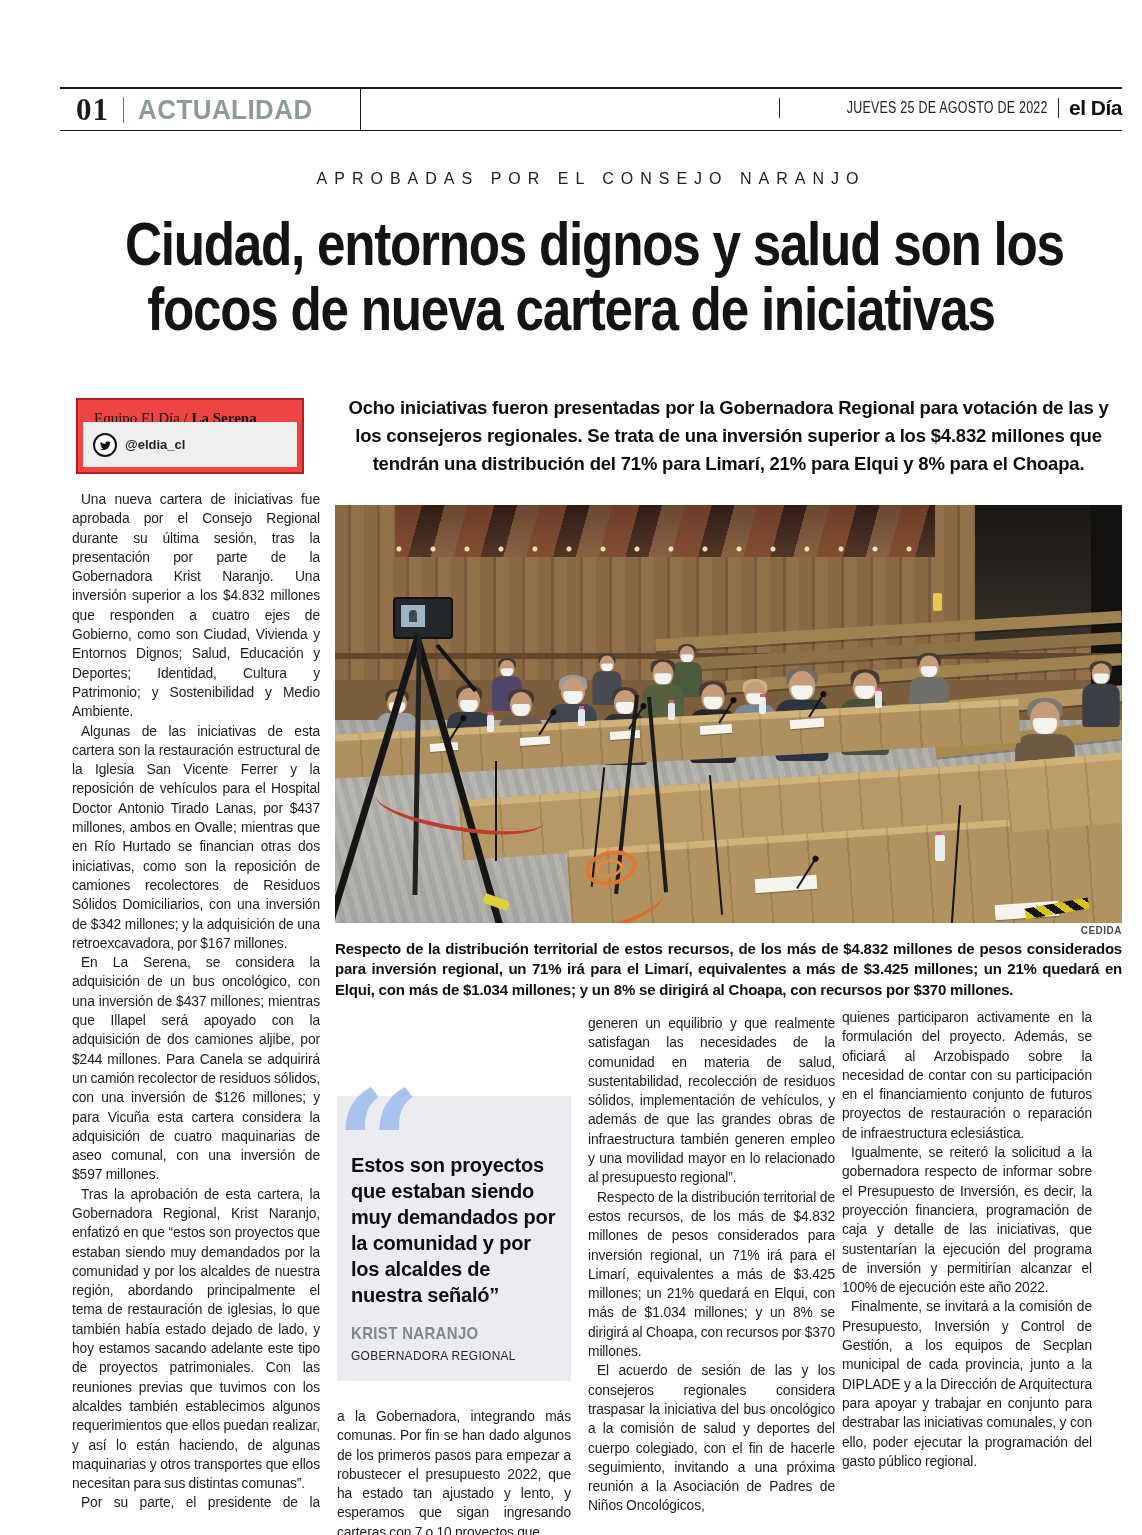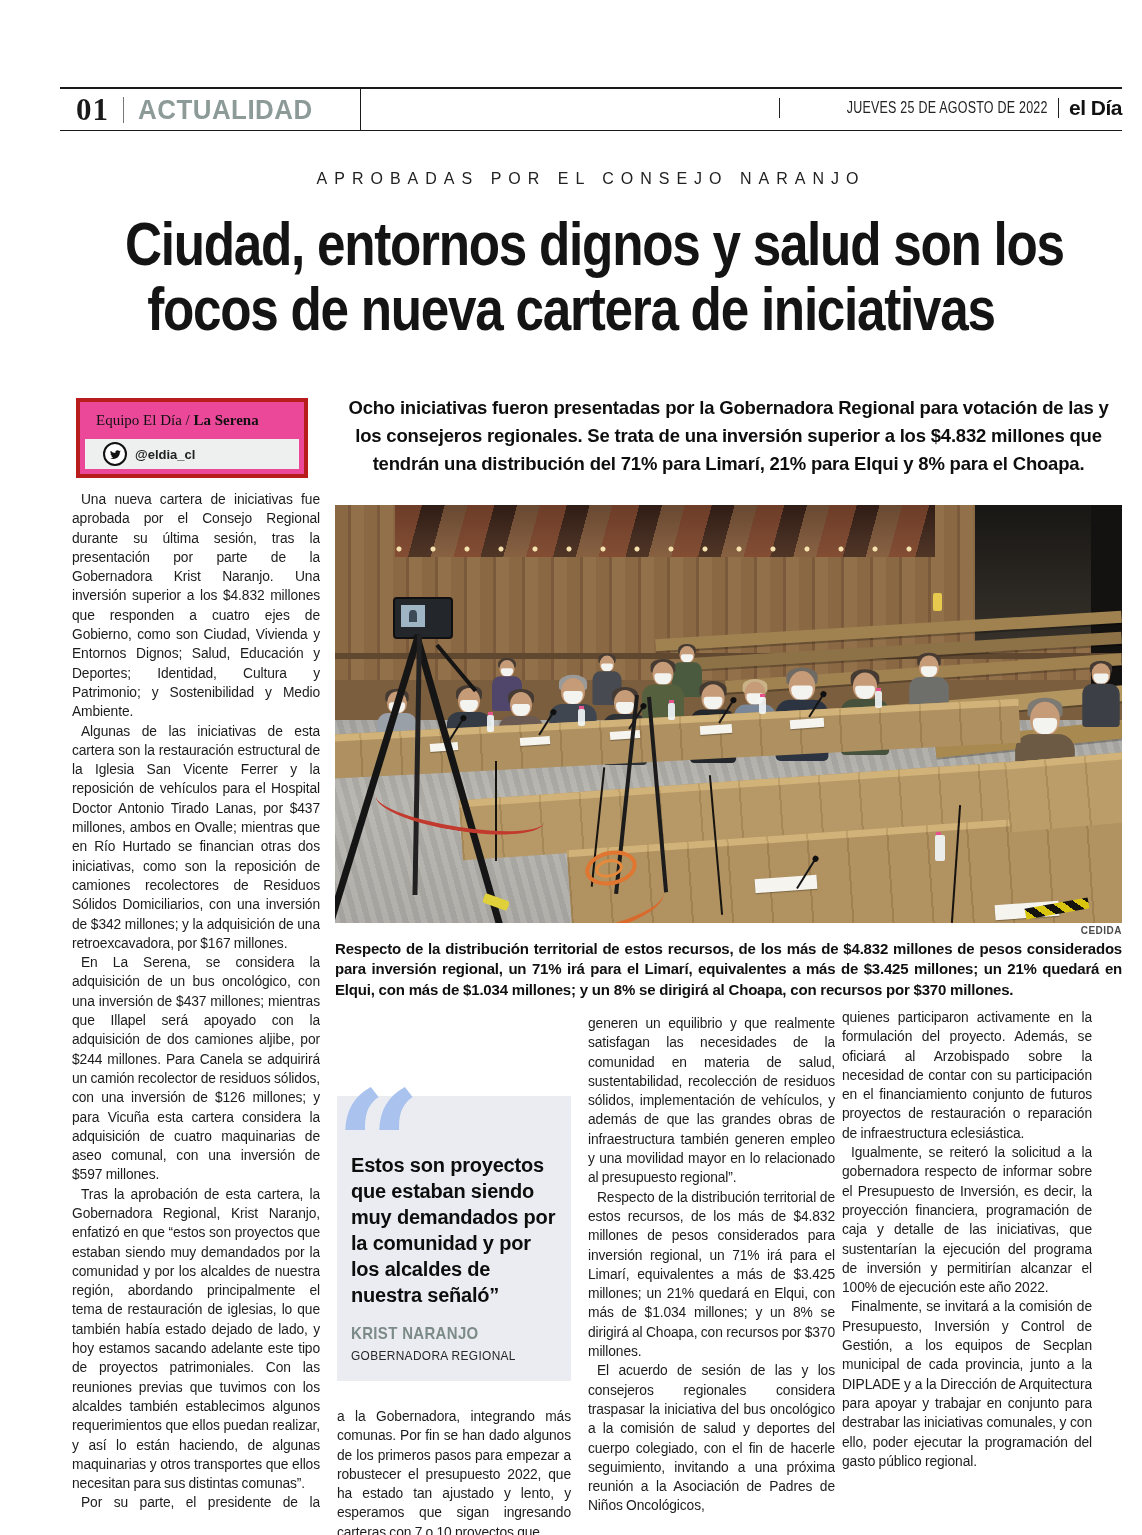--- a/index.html
+++ b/index.html
@@ -18,25 +18,25 @@
   .vbar{width:1px;height:20px;background:#222;}
 
   
   .kicker{position:absolute;left:60px;width:1062px;text-align:center;font-size:16px;
           letter-spacing:7px;color:#222;}
   .headline{position:absolute;left:40px;width:1062px;text-align:center;font-weight:700;
             font-size:61px;line-height:1.07;letter-spacing:-1.5px;color:#141414;
             transform:scaleX(.84);transform-origin:50% 0;white-space:nowrap;}
 
   
-  .byline{position:absolute;left:76px;top:398px;width:224px;height:72px;border:4px solid #b91c1c;background:#ec4899;}
+  .byline{position:absolute;left:76px;top:398px;width:224px;height:72px;border:2px solid #b91c1c;background:#ef4444;}
   .byline .row1{padding:10px 0 0 16px;font-family:"Liberation Serif",serif;font-size:15px;color:#111;}
   .byline .row1 b{font-weight:700;}
-  .byline .row2{position:absolute;left:5px;right:5px;bottom:5px;height:30px;background:#edf0ef;
-                display:flex;align-items:center;padding-left:18px;gap:8px;}
+  .byline .row2{position:absolute;left:5px;right:5px;bottom:5px;height:45px;background:#edf0ef;
+                display:flex;align-items:center;padding-left:10px;gap:8px;}
   .tw{width:20px;height:20px;border-radius:50%;border:2px solid #111;display:flex;align-items:center;justify-content:center;background:#fff;}
   .tw svg{width:12px;height:12px;fill:#111;}
   .handle{font-size:13px;font-weight:700;color:#222;}
 
   
   .lede{position:absolute;left:335px;top:394px;width:787px;text-align:center;font-weight:700;
         font-size:18.5px;line-height:1.5;letter-spacing:-.2px;color:#0e0e0e;}
 
   
   .col{position:absolute;overflow:hidden;}

